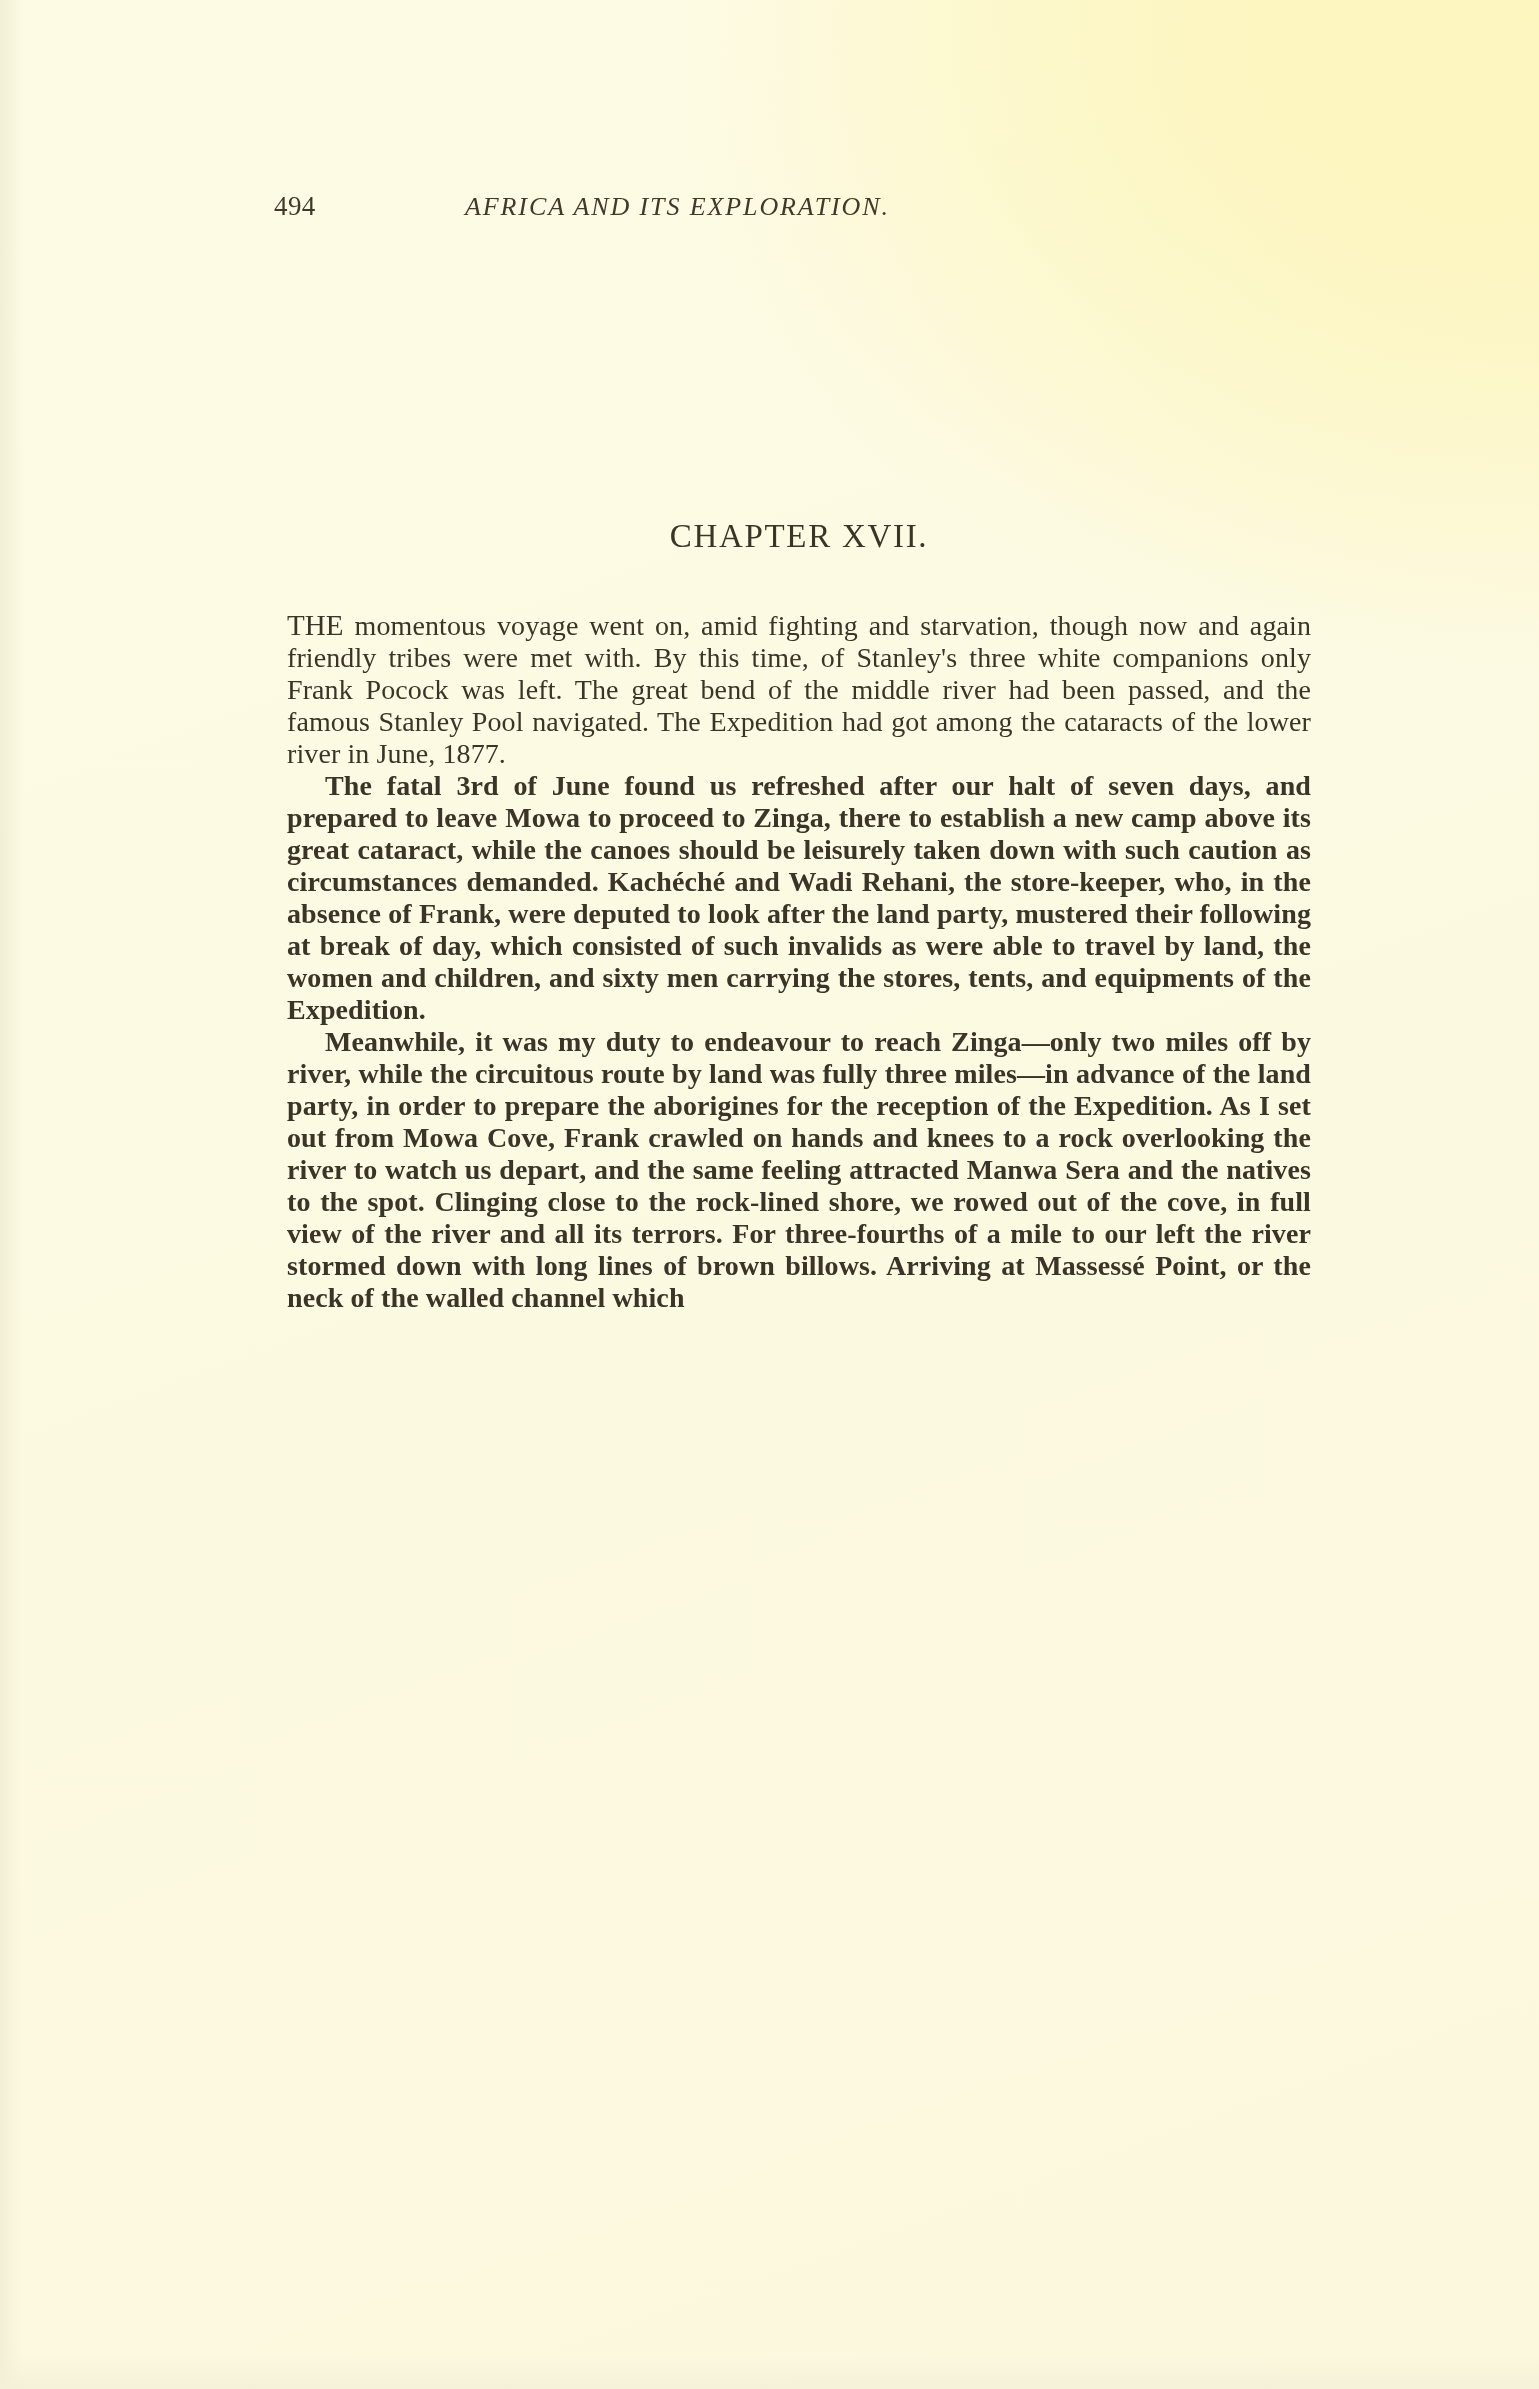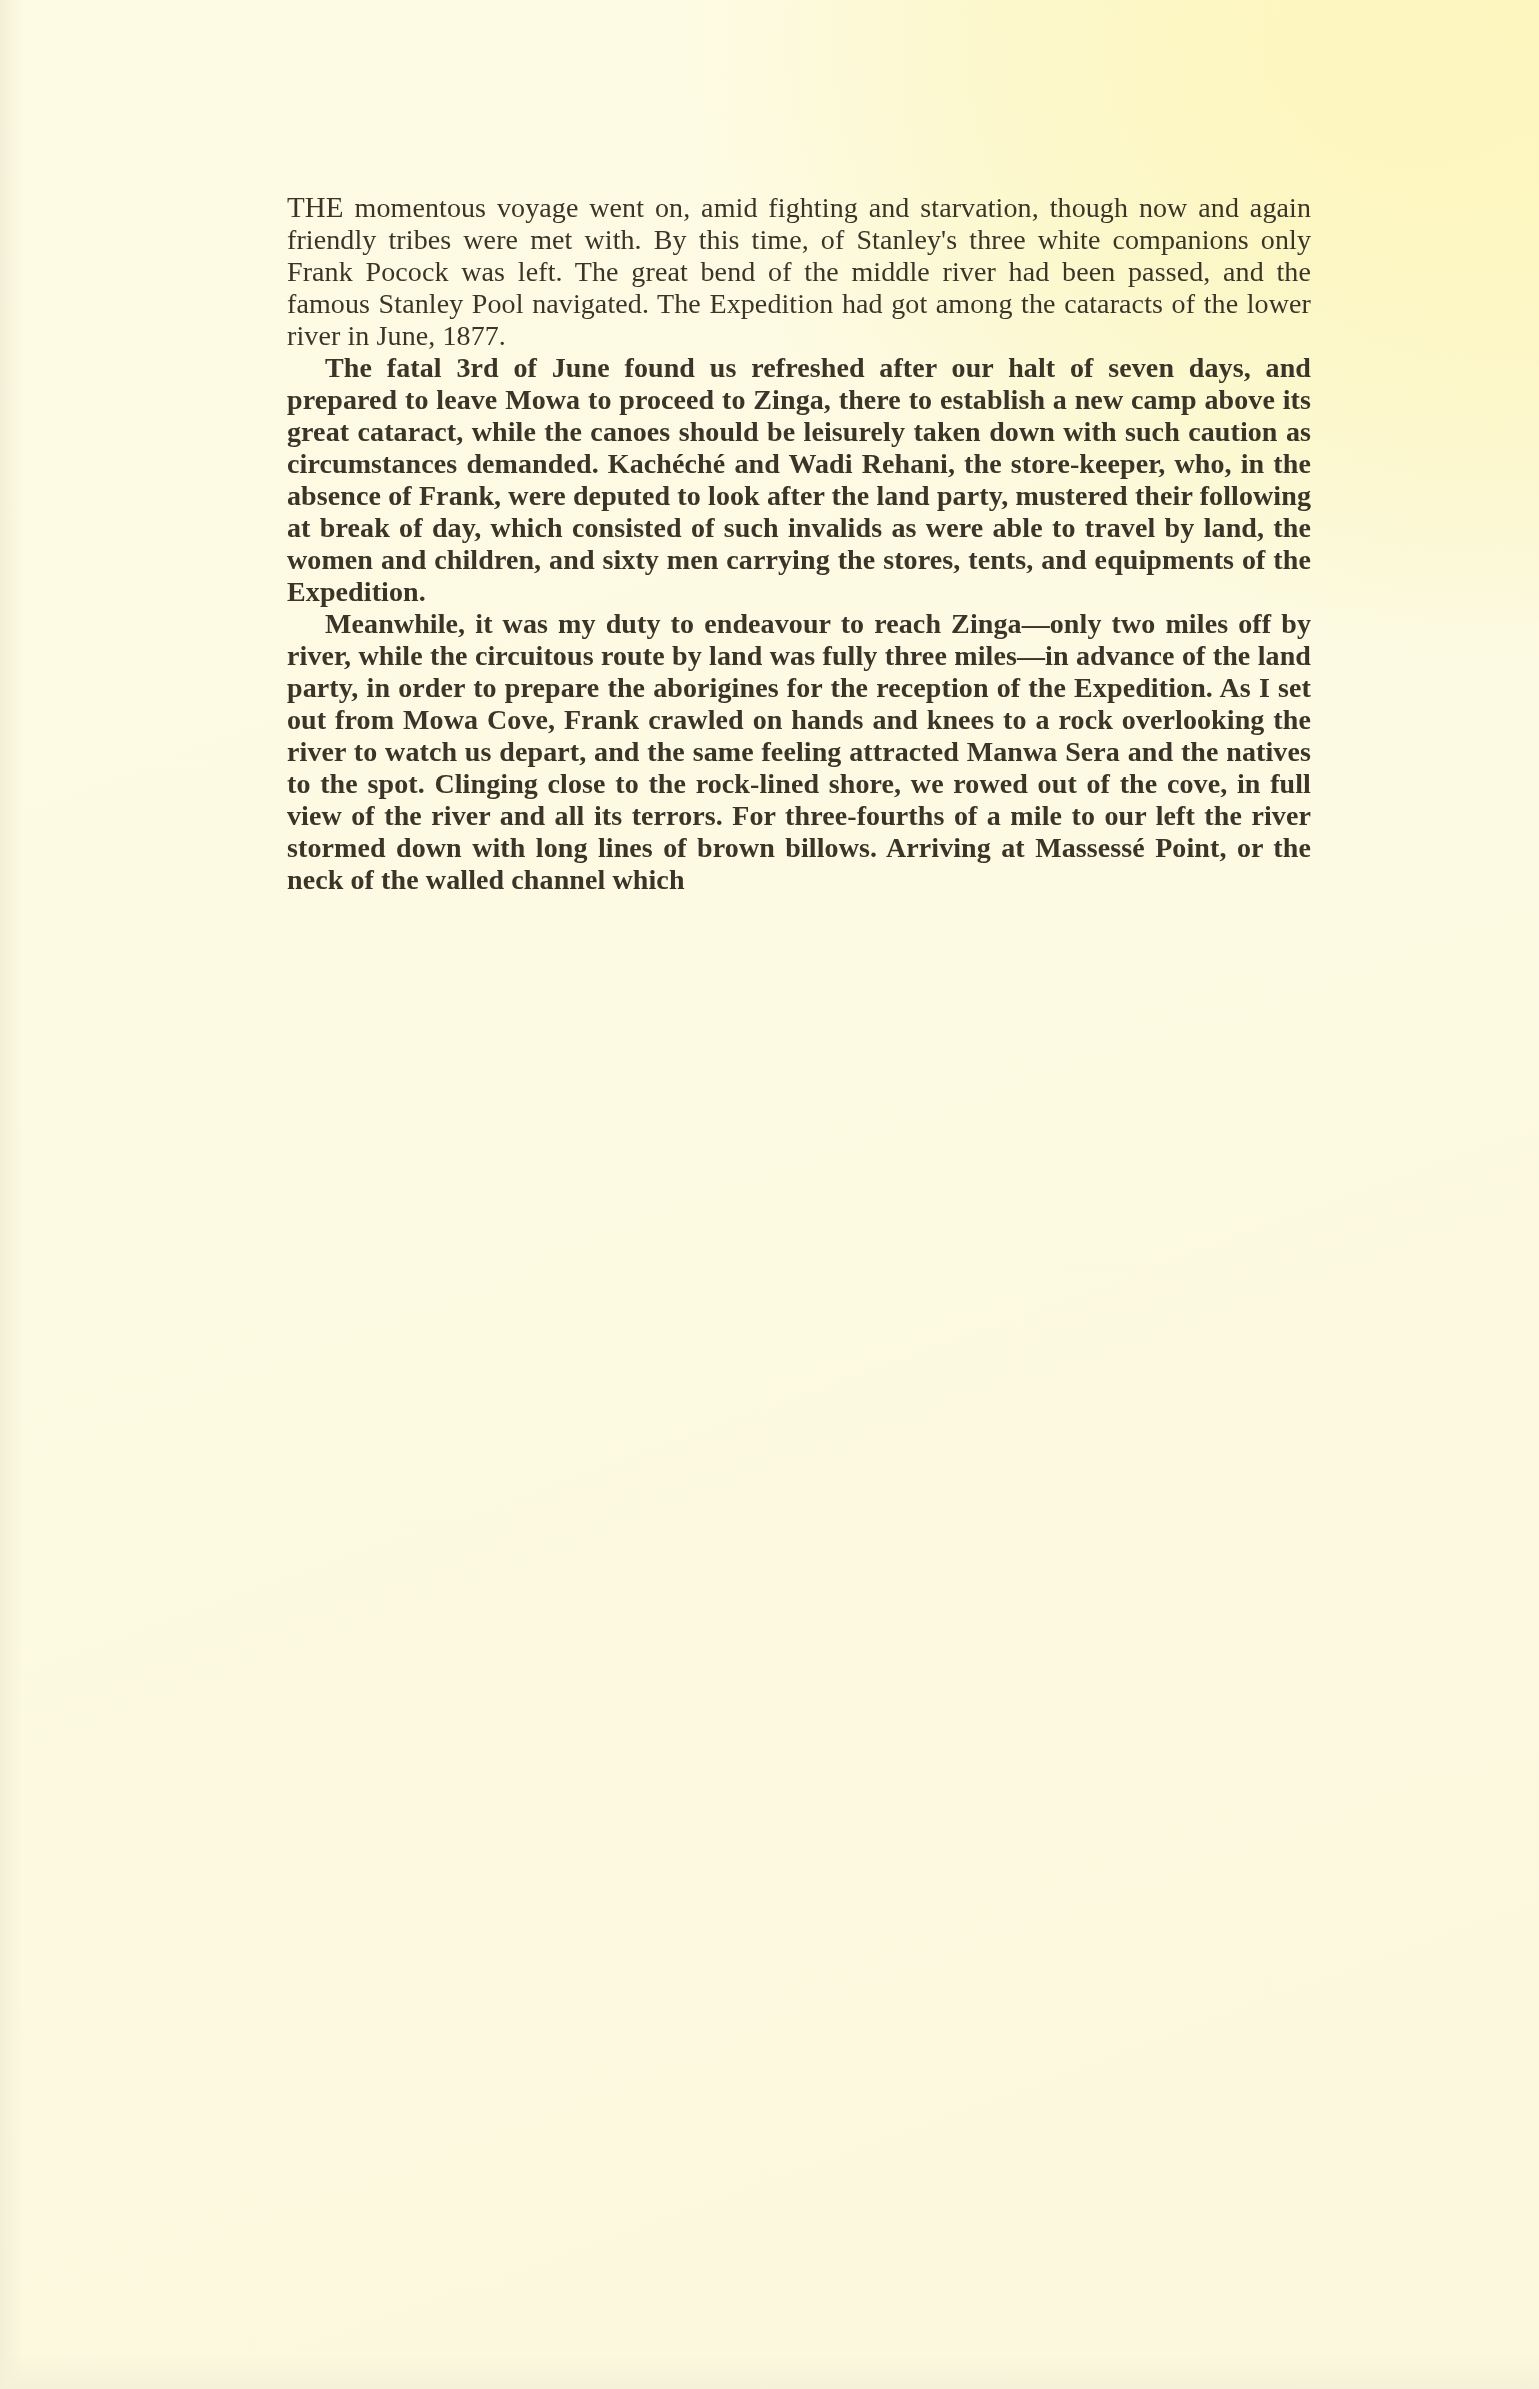--- a/index.html
+++ b/index.html
@@ -109,21 +109,26 @@
 </style>
 </head>
 <body>
 
 <div class="page">
   <div class="paper-edge-left"></div>
   <div class="paper-edge-bottom"></div>
 
   <div class="content">
 
+    <div class="running-head">
+      <div class="folio">494</div>
+      <div class="head-title">AFRICA AND ITS EXPLORATION.</div>
+    </div>
 
+    <div class="chapter-number">CHAPTER XVII.</div>
 
 
     <p class="body-par"><span class="small-caps-first">THE</span><span> momentous voyage went on, amid fighting and starvation, though now and again friendly tribes were met with. By this time, of Stanley's three white companions only Frank Pocock was left. The great bend of the middle river had been passed, and the famous Stanley Pool navigated. The Expedition had got among the cataracts of the lower river in June, 1877.</span></p>
 
     <p class="body-par"><span class="indent"></span><span>The fatal 3rd of June found us refreshed after our halt of seven days, and prepared to leave Mowa to proceed to Zinga, there to establish a new camp above its great cataract, while the canoes should be leisurely taken down with such caution as circumstances demanded. Kachéché and Wadi Rehani, the store-keeper, who, in the absence of Frank, were deputed to look after the land party, mustered their following at break of day, which consisted of such invalids as were able to travel by land, the women and children, and sixty men carrying the stores, tents, and equipments of the Expedition.</span></p>
 
     <p class="body-par"><span class="indent"></span><span>Meanwhile, it was my duty to endeavour to reach Zinga—only two miles off by river, while the circuitous route by land was fully three miles—in advance of the land party, in order to prepare the aborigines for the reception of the Expedition. As I set out from Mowa Cove, Frank crawled on hands and knees to a rock overlooking the river to watch us depart, and the same feeling attracted Manwa Sera and the natives to the spot. Clinging close to the rock-lined shore, we rowed out of the cove, in full view of the river and all its terrors. For three-fourths of a mile to our left the river stormed down with long lines of brown billows. Arriving at Massessé Point, or the neck of the walled channel which</span></p>
 
   </div>
 </div>

